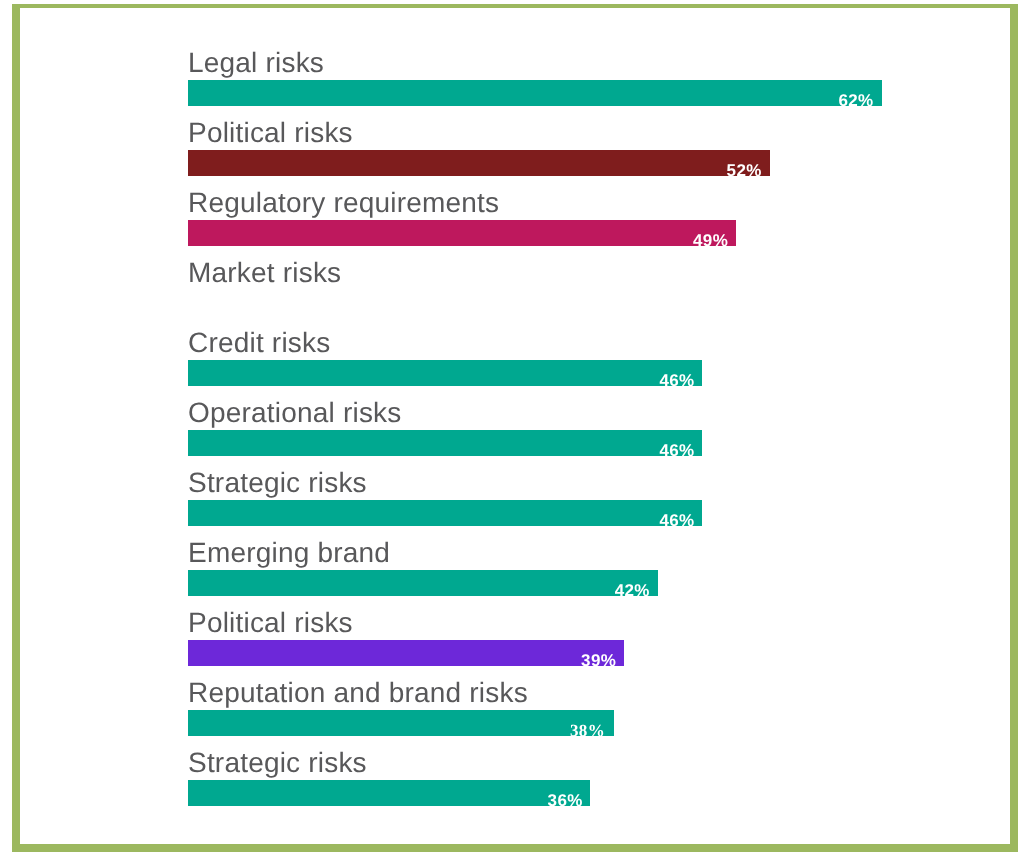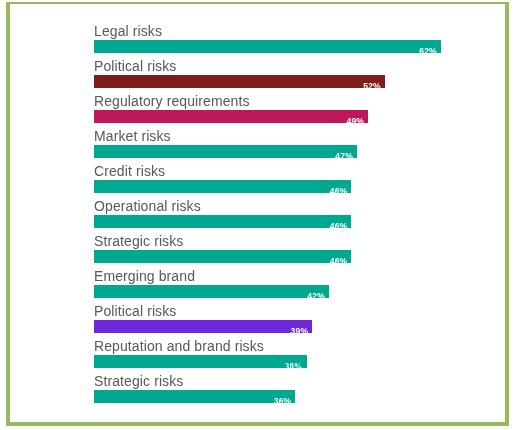--- a/index.html
+++ b/index.html
@@ -129,23 +129,20 @@
             </div>
           </div>
           <div class="bar-row">
             <div class="bar-label">Regulatory requirements</div>
             <div class="bar-track">
               <div class="bar-fill" style="width: 71.0145%; background: #be185d;"><span class="bar-value">49%</span></div>
             </div>
           </div>
           <div class="bar-row">
             <div class="bar-label">Market risks</div>
-            <div class="bar-track">
-              <div class="bar-fill" style="width: 68.1159%; background: rgb(0, 168, 144);"><span class="bar-value">47%</span></div>
-            </div>
           </div>
           <div class="bar-row">
             <div class="bar-label">Credit risks</div>
             <div class="bar-track">
               <div class="bar-fill" style="width: 66.6667%; background: rgb(0, 168, 144);"><span class="bar-value">46%</span></div>
             </div>
           </div>
           <div class="bar-row">
             <div class="bar-label">Operational risks</div>
             <div class="bar-track">

